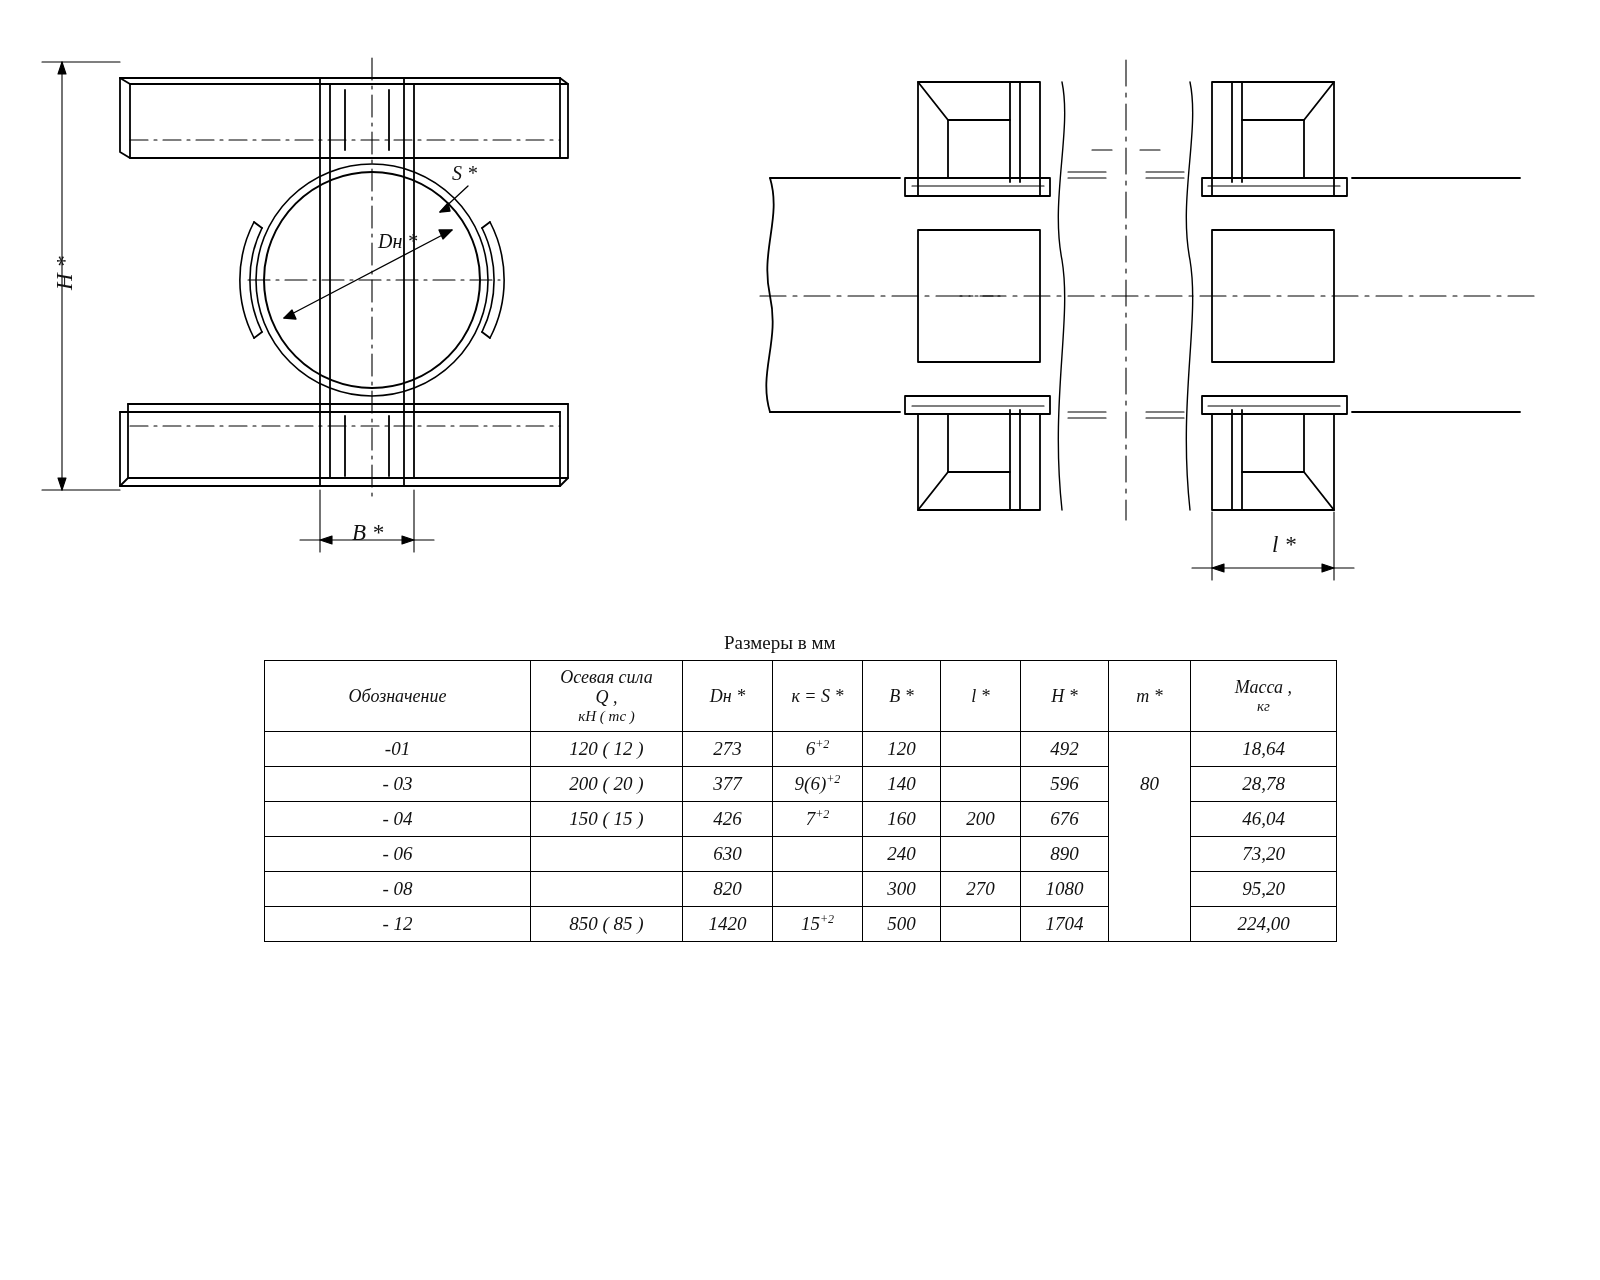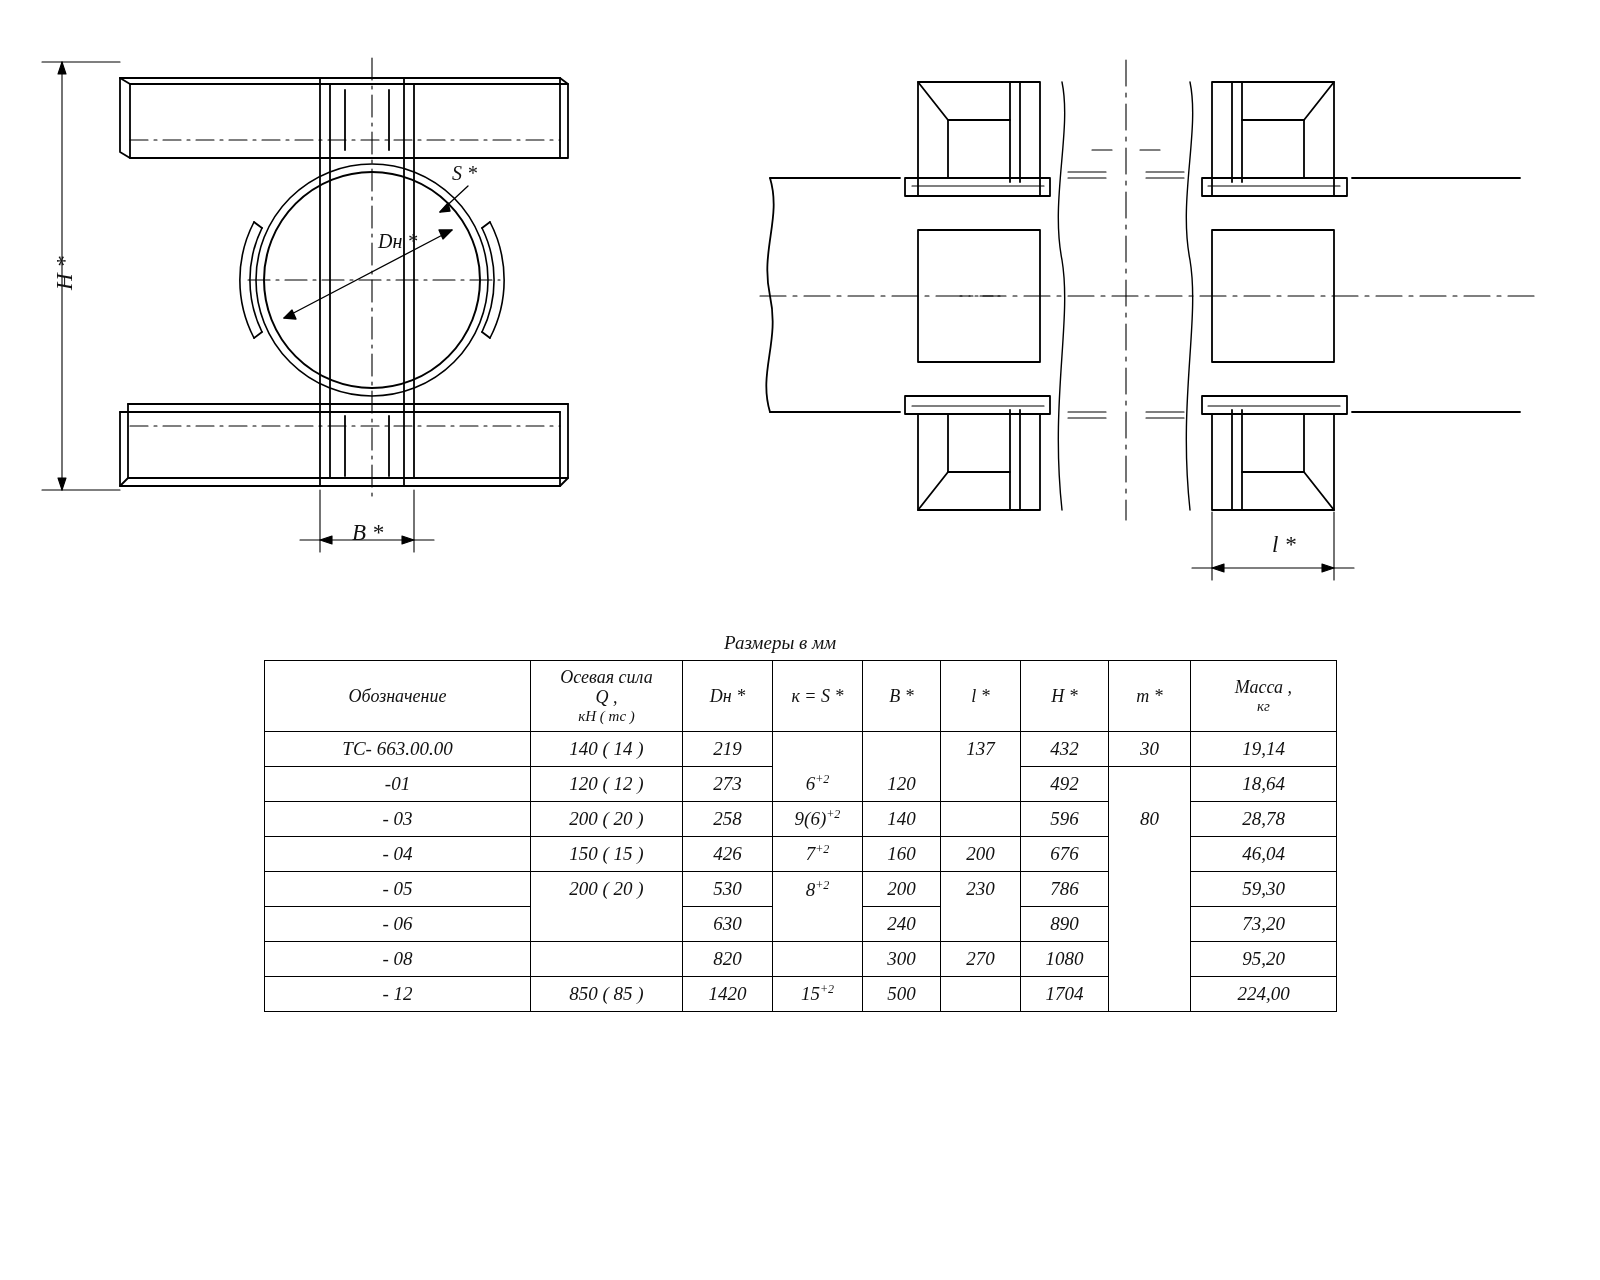--- a/index.html
+++ b/index.html
@@ -40,21 +40,20 @@
   .table-wrap {
     position: absolute;
     left: 264px;
     top: 660px;
     width: 1072px;
   }
   .tbl-title {
     position: absolute;
     left: 460px;
     top: -28px;
-    font-style: italic;
     font-size: 19px;
   }
   table.spec {
     border-collapse: collapse;
     width: 1072px;
     table-layout: fixed;
     font-style: italic;
   }
   table.spec, table.spec th, table.spec td {
     border: 1.6px solid #000;
@@ -269,51 +268,40 @@
           <th><span>H *</span></th>
           <th><span>m *</span></th>
           <th>
             <div>Масса ,</div>
             <div class="hdr-small">кг</div>
           </th>
         </tr>
       </thead>
       <tbody>
 
-        <tr>
-          <td class="desig">ТС- 663.00.00</td>
-          <td>140  ( 14 )</td>
-          <td>219</td>
-          <td class="lb"></td>
-          <td class="lb"></td>
-          <td class="lb">137</td>
-          <td>432</td>
-          <td>30</td>
-          <td>19,14</td>
-        </tr>
 
         <tr>
           <td class="desig">-01</td>
           <td class="lb">120  ( 12 )</td>
           <td>273</td>
           <td class="lt lb">
             <span>6</span><span class="sup">+2</span>
           </td>
           <td class="lt lb">120</td>
           <td class="lt"></td>
           <td>492</td>
           <td class="lt lb"></td>
           <td>18,64</td>
         </tr>
 
 
         <tr>
           <td class="desig">- 03</td>
           <td>200  ( 20 )</td>
-          <td>258</td>
+          <td>377</td>
           <td>
             <span>9(6)</span><span class="sup">+2</span>
           </td>
           <td>140</td>
           <td class="lt"></td>
           <td>596</td>
           <td class="lt lb">80</td>
           <td>28,78</td>
         </tr>
 
@@ -324,33 +312,20 @@
           <td>
             <span>7</span><span class="sup">+2</span>
           </td>
           <td>160</td>
           <td>200</td>
           <td>676</td>
           <td class="lt lb"></td>
           <td>46,04</td>
         </tr>
 
-        <tr>
-          <td class="desig">- 05</td>
-          <td class="lb">200  ( 20 )</td>
-          <td>530</td>
-          <td class="lb">
-            <span>8</span><span class="sup">+2</span>
-          </td>
-          <td>200</td>
-          <td class="lb">230</td>
-          <td>786</td>
-          <td class="lt lb"></td>
-          <td>59,30</td>
-        </tr>
 
         <tr>
           <td class="desig">- 06</td>
           <td class="lt"></td>
           <td>630</td>
           <td class="lt"></td>
           <td>240</td>
           <td class="lt"></td>
           <td>890</td>
           <td class="lt lb"></td>

